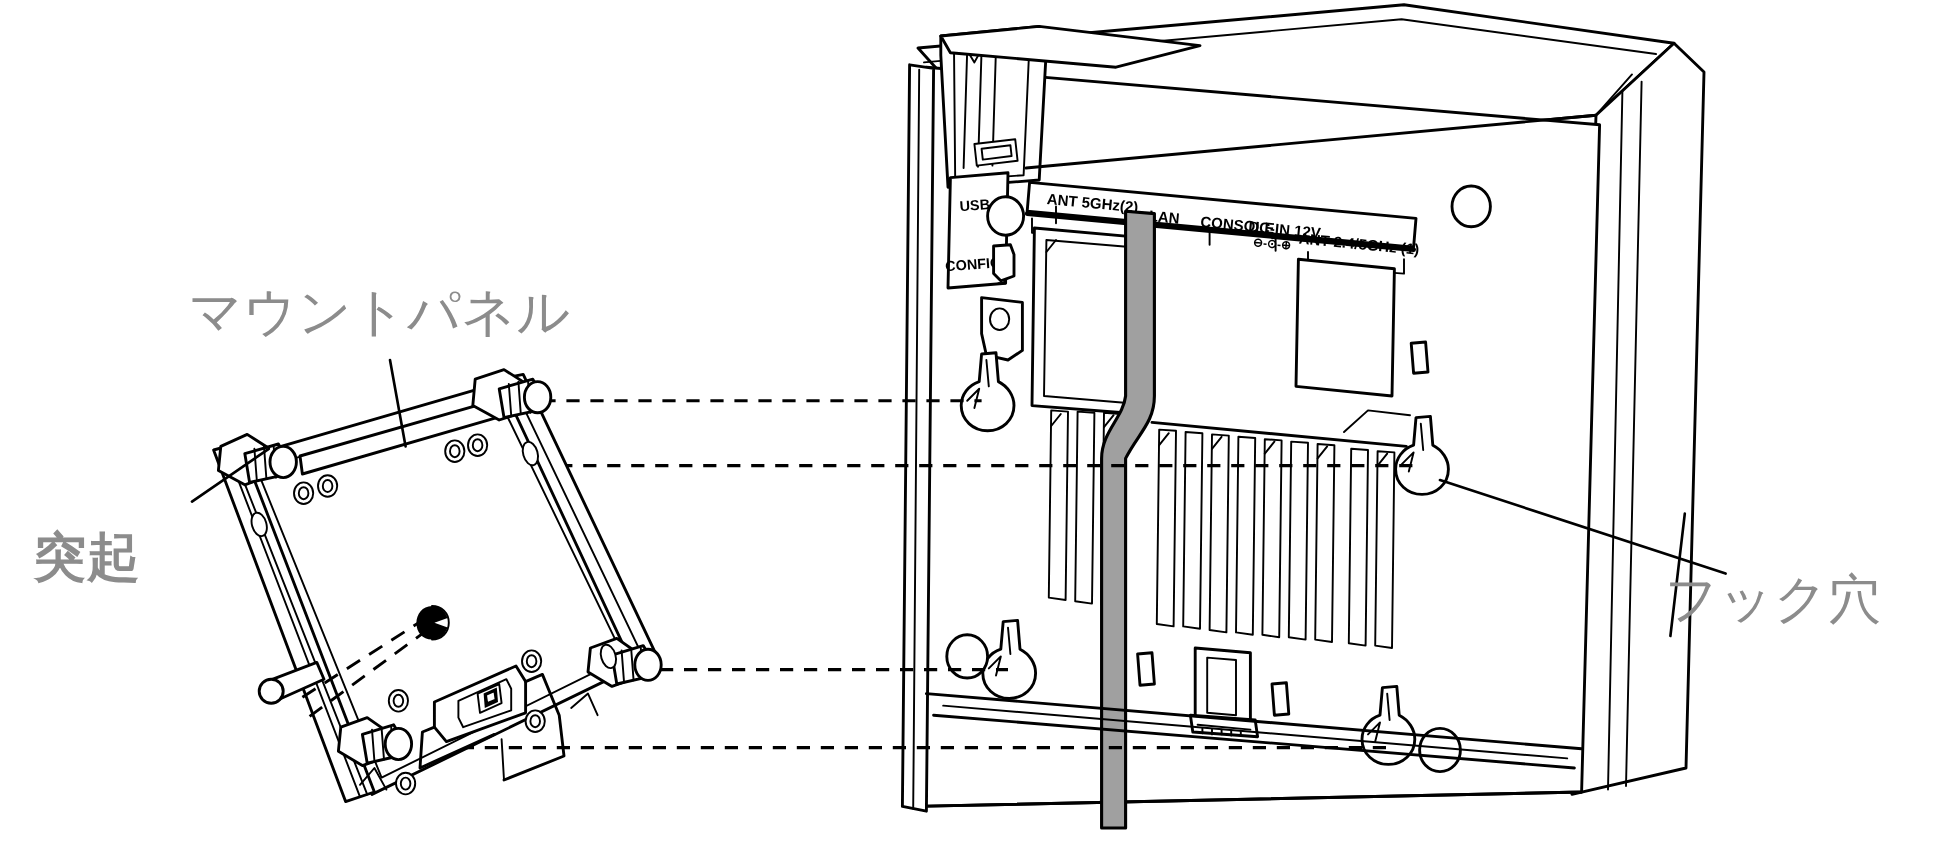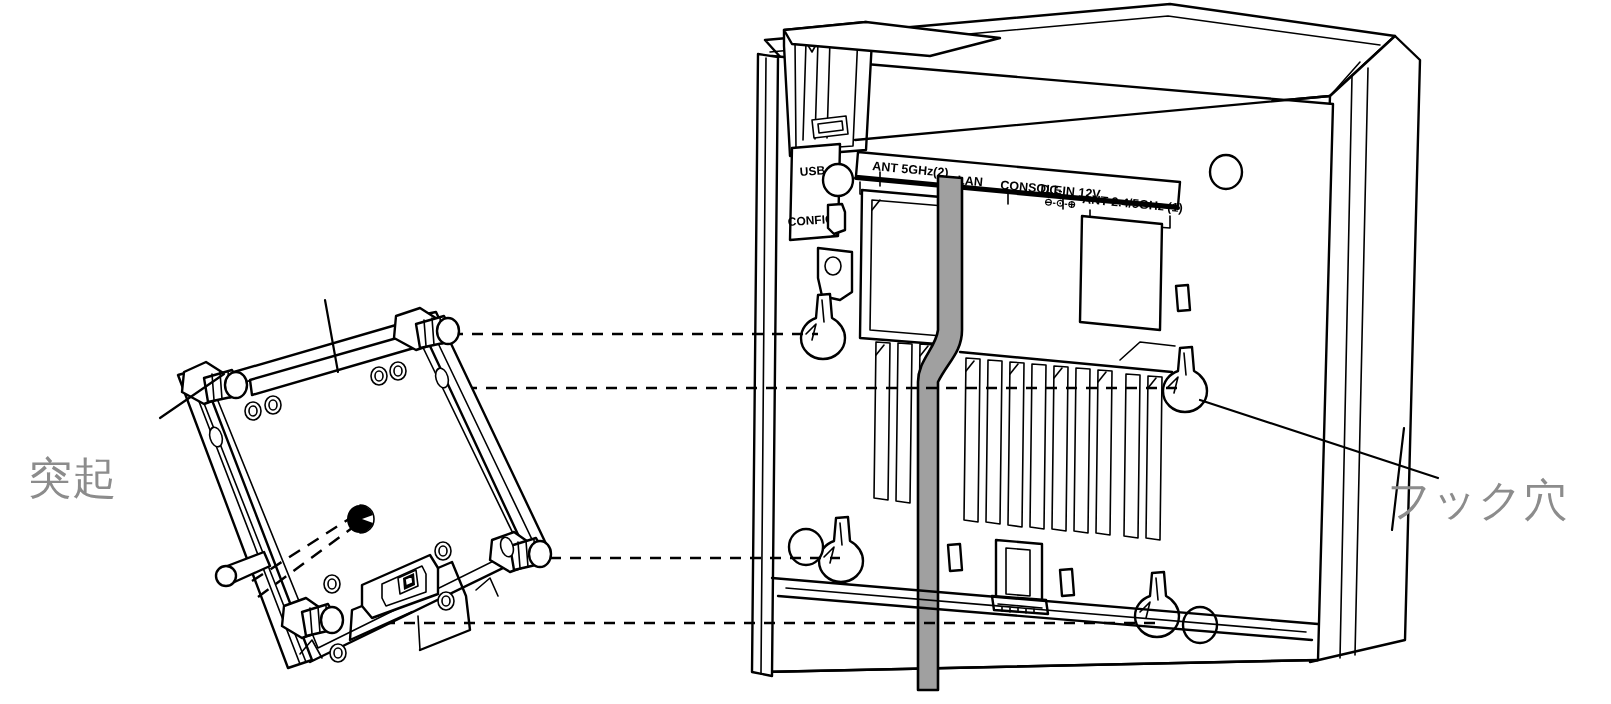--- a/index.html
+++ b/index.html
@@ -28,21 +28,21 @@
   .cap {
     position: absolute;
     color: #8c8c8c;
     font-family: "Liberation Sans", sans-serif;
     font-size: 44px;
     line-height: 1;
     white-space: nowrap;
     letter-spacing: 0.5px;
   }
   #cap-mount  { left: 157px; top: 239px; }
-  #cap-boss   { left: 28px;  top: 456px; }
+  #cap-boss   { left: 28px;  top: 443px; font-weight: bold; }
   #cap-hook   { left: 1387px; top: 448px; margin-top: 30px; }
 </style>
 </head>
 <body>
 
 <div id="figure">
 
   <svg id="artboard" viewBox="0 0 1611 704" xmlns="http://www.w3.org/2000/svg">
 
     <defs>
@@ -359,18 +359,19 @@
 
     <g>
       <path class="lead" d="M325 300 L338 372"></path>
       <path class="lead" d="M160 418 L224 374"></path>
       <path class="lead" d="M1200 400 L1438 478"></path>
       <path class="lead" d="M1404 428 L1392 530"></path>
     </g>
 
   </svg>
 
+  <div class="cap" id="cap-mount">マウントパネル</div>
 
   <div class="cap" id="cap-boss">突起</div>
 
   <div class="cap" id="cap-hook">フック穴</div>
 
 </div>
 
 </body></html>

